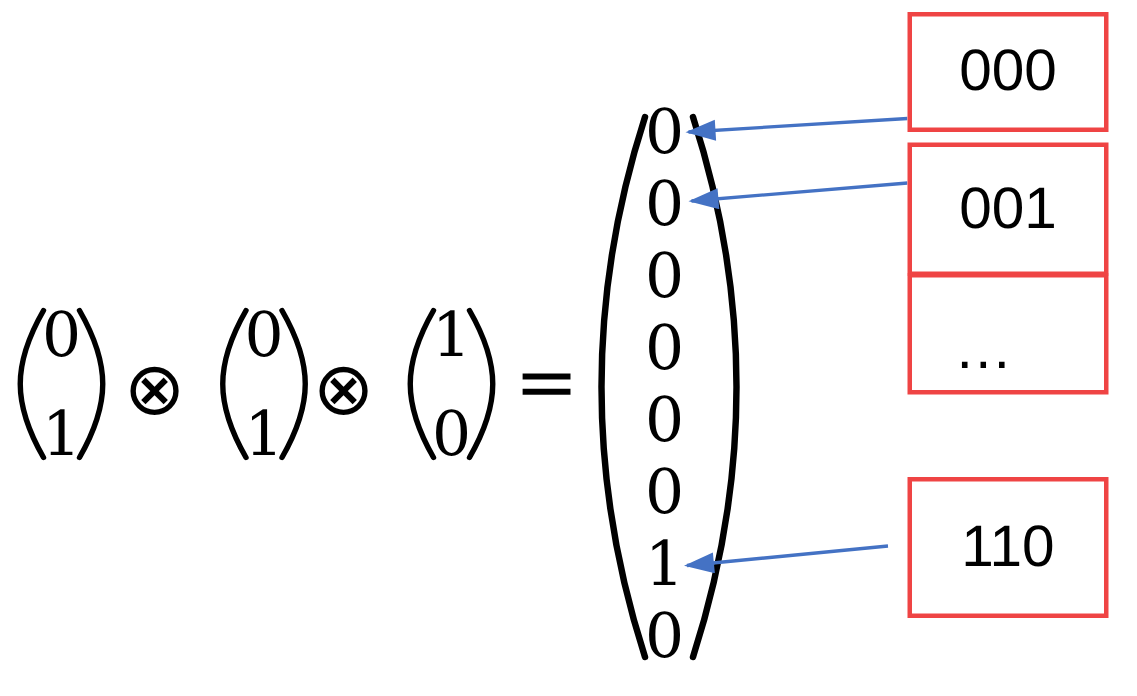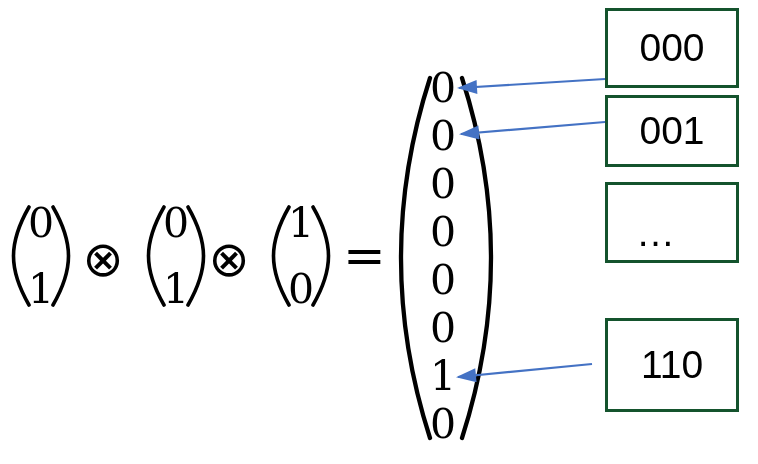--- a/index.html
+++ b/index.html
@@ -29,21 +29,21 @@
   .vec{
     position:absolute;left:421px;top:64px;width:44px;
     font-family:"DejaVu Serif",serif;font-size:41px;line-height:48px;text-align:center;
   }
   .vec div{height:48px;}
   
   .arrows{position:absolute;left:0;top:0;pointer-events:none;}
   
   .label-box{
     position:absolute;left:605px;width:134px;box-sizing:border-box;
-    border:3px solid #14532d;background:#fff;
+    border:3px solid #ef4444;background:#fff;
     display:flex;align-items:center;justify-content:center;
     font-size:39px;font-family:"Liberation Sans",sans-serif;
   }
   .label-box.dots{
     align-items:flex-end;justify-content:flex-start;
     padding-left:28px;padding-bottom:8px;line-height:1;
   }
 </style>
 </head>
 <body>
@@ -112,21 +112,21 @@
       </marker>
     </defs>
     <line x1="605" y1="79" x2="459" y2="88" stroke="#4472C4" stroke-width="2.2" marker-end="url(#ah)"></line>
     <line x1="605" y1="122" x2="461" y2="134" stroke="#4472C4" stroke-width="2.2" marker-end="url(#ah)"></line>
     <line x1="592" y1="364" x2="458" y2="377" stroke="#4472C4" stroke-width="2.2" marker-end="url(#ah)"></line>
   </svg>
 
   <div class="label-box" style="top:8px;height:80px">
     <span>000</span>
   </div>
-  <div class="label-box" style="top:95px;height:72px">
+  <div class="label-box" style="top:95px;height:89px">
     <span>001</span>
   </div>
   <div class="label-box dots" style="top:182px;height:81px">
     <span>…</span>
   </div>
   <div class="label-box" style="top:318px;height:94px">
     <span>110</span>
   </div>
 
 </div>

